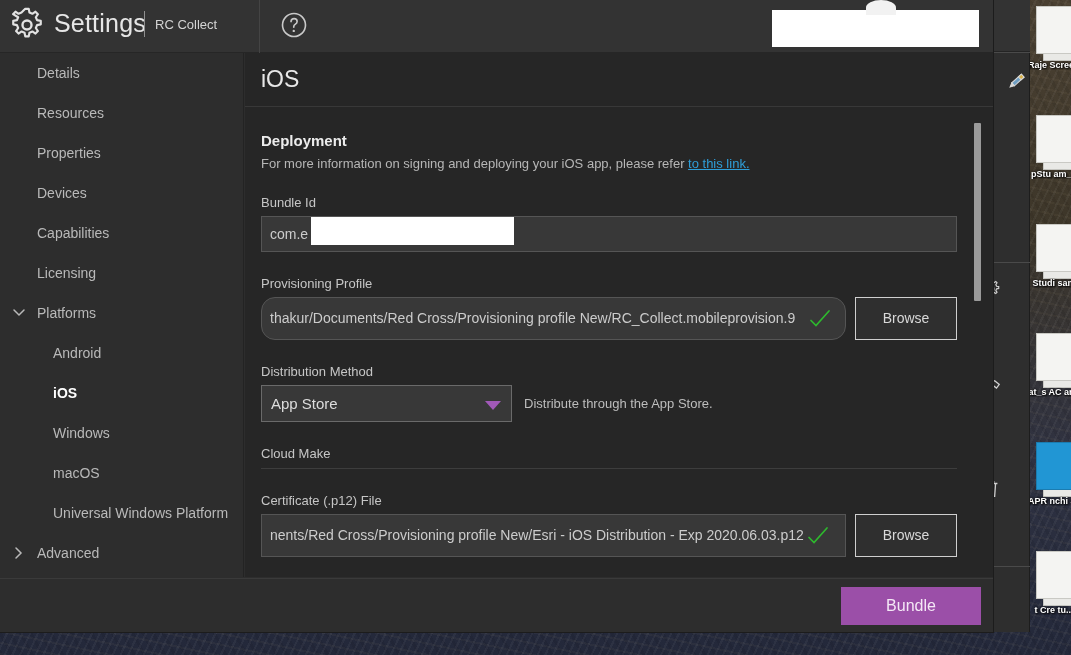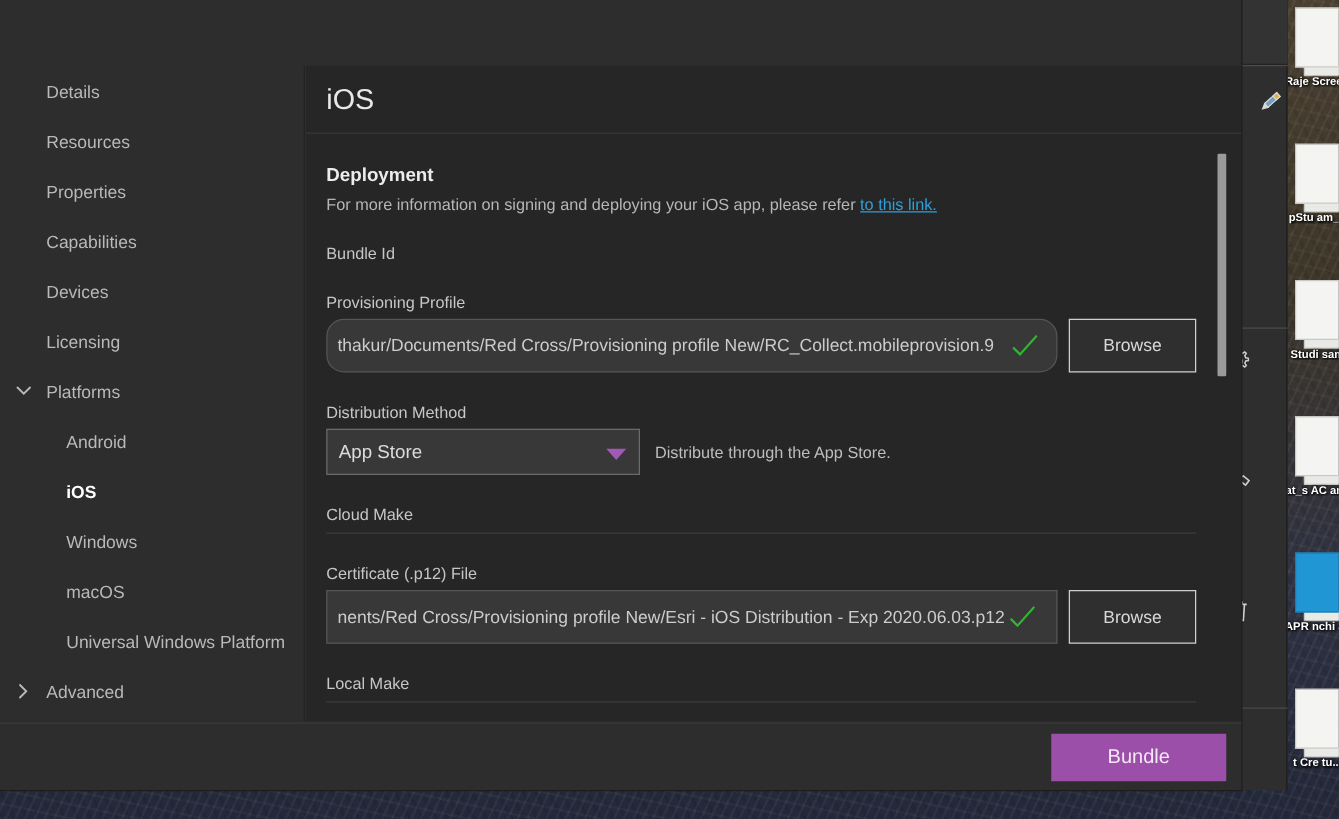--- a/index.html
+++ b/index.html
@@ -314,27 +314,50 @@
           <path d="M5 6h14M9 6V4h6v2M7 6l1 14h8l1-14" fill="none" stroke="#cfcfcf" stroke-width="1.4"></path>
         </svg>
       </span>
       <span class="ml">ete</span>
     </div>
   </div>
 </div>
 
 <div id="settings-window">
 
+  <div id="titlebar">
+    <span id="gear-icon">
+      <svg width="38" height="38" viewBox="0 0 24 24">
+        <path d="M12 8.4a3.6 3.6 0 100 7.2 3.6 3.6 0 000-7.2zm0 1.5a2.1 2.1 0 110 4.2 2.1 2.1 0 010-4.2z" fill="#e2e2e2"></path>
+        <path d="M10.9 1.8h2.2l.45 2.35 1.85.77 1.95-1.32 1.55 1.55-1.32 1.95.77 1.85 2.35.45v2.2l-2.35.45-.77 1.85 1.32 1.95-1.55 1.55-1.95-1.32-1.85.77-.45 2.35h-2.2l-.45-2.35-1.85-.77-1.95 1.32-1.55-1.55 1.32-1.95-.77-1.85-2.35-.45v-2.2l2.35-.45.77-1.85L3.17 5.15 4.72 3.6l1.95 1.32 1.85-.77z" fill="none" stroke="#e2e2e2" stroke-width="1.35" stroke-linejoin="round"></path>
+      </svg>
+    </span>
+    <span id="app-title">Settings</span>
+    <span id="title-sep"></span>
+    <span id="app-subtitle">RC Collect</span>
+    <span id="titlebar-div"></span>
+
+    <span id="help-button">
+      <svg width="30" height="30" viewBox="0 0 24 24">
+        <circle cx="12" cy="12" r="9.2" fill="none" stroke="#c9c9c9" stroke-width="1.3"></circle>
+        <path d="M9.6 9.3c.1-1.5 1.2-2.4 2.5-2.4 1.4 0 2.4.9 2.4 2.2 0 1.1-.6 1.7-1.6 2.4-.8.5-1.1 1-1.1 1.9v.4" fill="none" stroke="#c9c9c9" stroke-width="1.3" stroke-linecap="round"></path>
+        <circle cx="11.8" cy="16.7" r=".95" fill="#c9c9c9"></circle>
+      </svg>
+    </span>
+
+    <div id="redaction-top"></div>
+    <div id="redaction-blob"></div>
+  </div>
 
   <nav id="sidebar">
       <div class="nav-item"><span>Details</span></div>
       <div class="nav-item"><span>Resources</span></div>
       <div class="nav-item"><span>Properties</span></div>
+      <div class="nav-item"><span>Devices</span></div>
       <div class="nav-item"><span>Capabilities</span></div>
-      <div class="nav-item"><span>Devices</span></div>
       <div class="nav-item"><span>Licensing</span></div>
       <div class="nav-item"><span class="chev"><svg width="14" height="40" viewBox="0 0 14 40">
             <path d="M2 17l5 5 5-5" fill="none" stroke="#b9b9b9" stroke-width="1.5" stroke-linecap="round"></path>
           </svg></span><span>Platforms</span></div>
       <div class="nav-item sub"><span>Android</span></div>
       <div class="nav-item sub active"><span>iOS</span></div>
       <div class="nav-item sub"><span>Windows</span></div>
       <div class="nav-item sub"><span>macOS</span></div>
       <div class="nav-item sub"><span>Universal Windows Platform</span></div>
       <div class="nav-item"><span class="chev"><svg width="14" height="40" viewBox="0 0 14 40">
@@ -349,20 +372,24 @@
 
     <div id="content-body">
       <div id="form">
 
         <div class="section-title">Deployment</div>
         <div class="section-desc">
           <span>For more information on signing and deploying your iOS app, please refer </span><a href="#">to this link.</a>
         </div>
 
         <div class="field-label">Bundle Id</div>
+        <div class="textbox" style="width:696px;">
+          <span>com.e</span>
+          <span id="bundle-redaction"></span>
+        </div>
 
         <div class="field-label">Provisioning Profile</div>
         <div class="row" style="width:696px;">
           <div class="textbox" style="height:43px;line-height:41px;border-radius:14px;">
             <span style="display:inline-block;direction:rtl;text-align:left;max-width:100%;overflow:hidden;">9.thakur/Documents/Red Cross/Provisioning profile New/RC_Collect.mobileprovision</span>
             <span class="check-overlay" style="right:14px;top:8px;">
               <svg width="24" height="24" viewBox="0 0 24 24">
                 <path d="M4 13.5l5 5L22 4" fill="none" stroke="#2eb82e" stroke-width="1.7" stroke-linecap="round"></path>
               </svg>
             </span>

